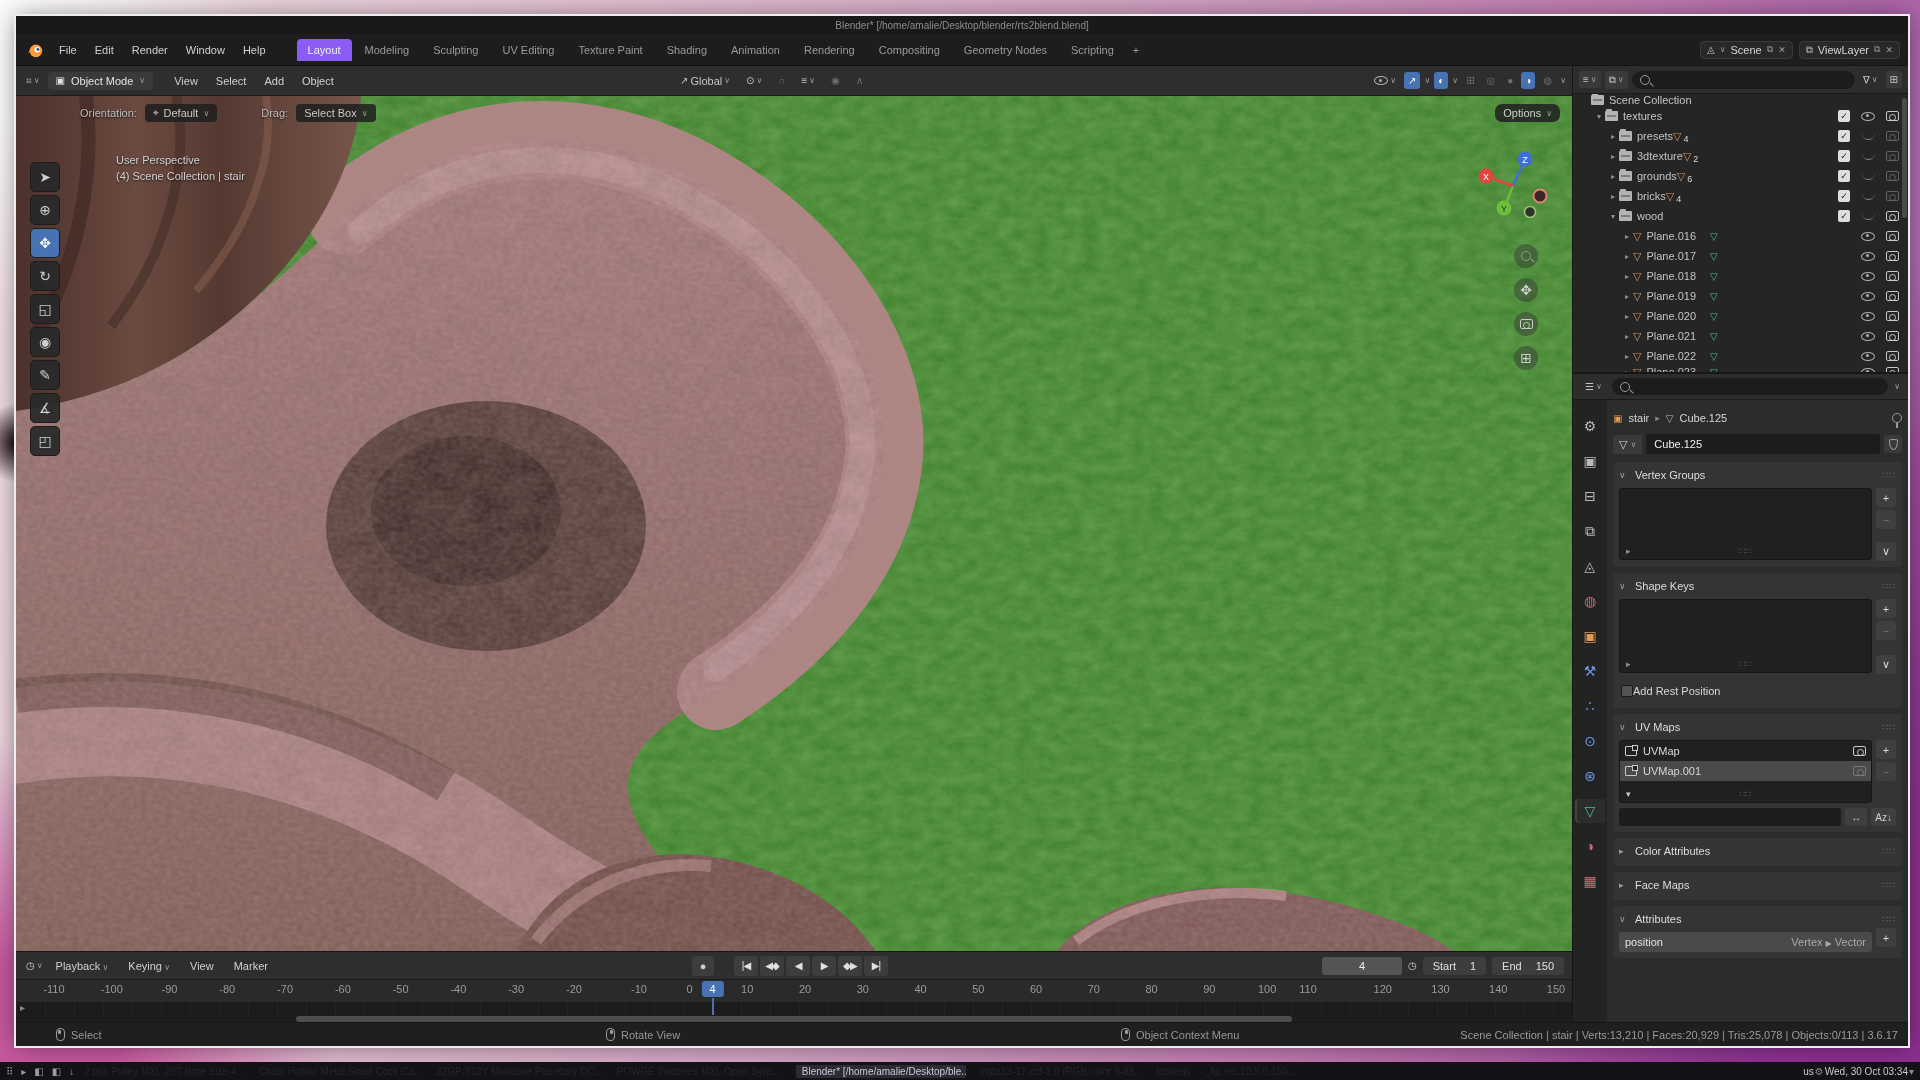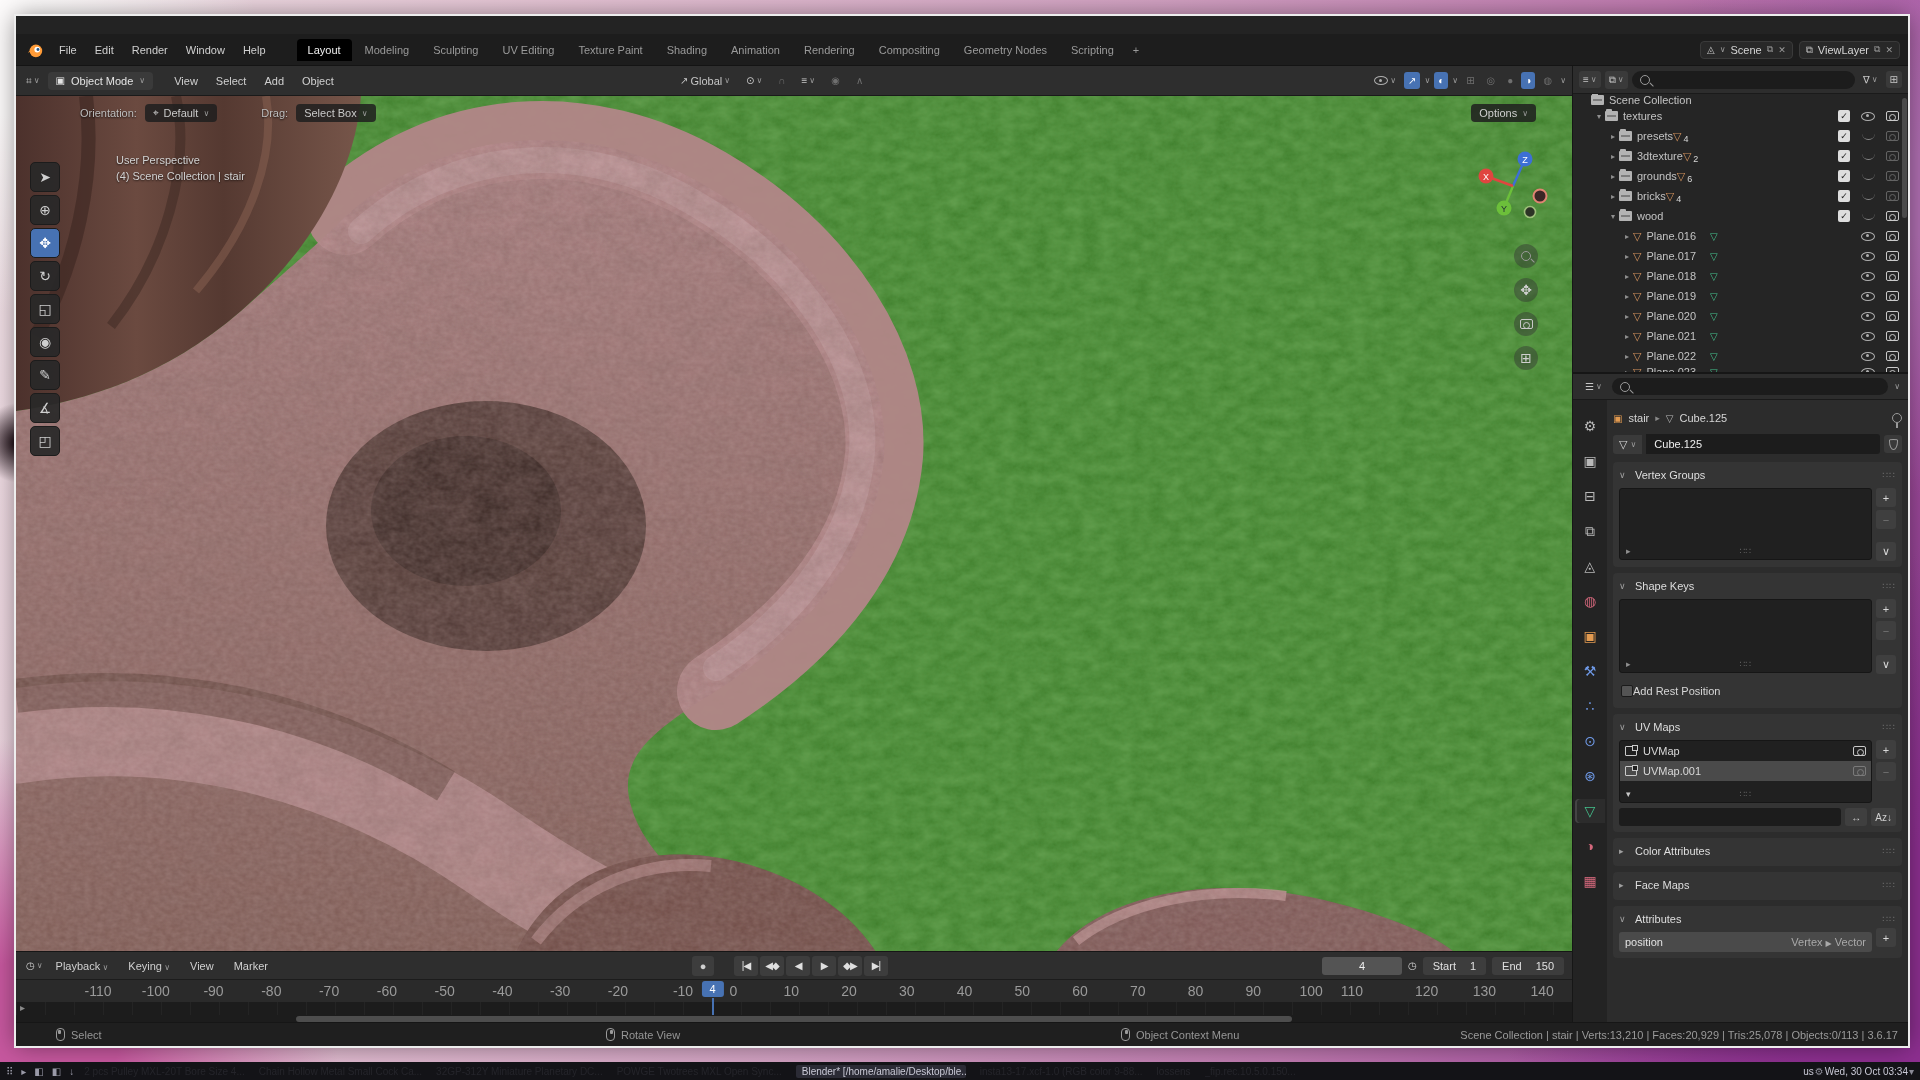--- a/index.html
+++ b/index.html
@@ -15,21 +15,21 @@
   
   #bwin{position:absolute;left:16px;top:16px;width:1892px;height:1030px;background:#232323;
     box-shadow:0 0 0 2px #ededed, 0 0 24px rgba(0,0,0,.45);font-size:11px;color:#cfcfcf;}
   .titlebar{position:absolute;left:0;top:0;right:0;height:18px;background:#191919;display:flex;align-items:center;justify-content:center;color:#8d8d8d;font-size:10px;}
   
   .menubar{position:absolute;left:0;top:18px;right:0;height:32px;background:#1d1d1d;display:flex;align-items:center;padding:0 8px;border-bottom:1px solid #141414;}
   .blogo{width:18px;height:18px;margin:0 6px 0 2px;flex:0 0 auto;}
   .menu-item{padding:4px 9px;color:#d0d0d0;border-radius:3px;cursor:default;}
   .tabs{display:flex;align-items:center;margin-left:22px;gap:2px;}
   .tab{padding:5px 11px;color:#9a9a9a;border-radius:4px 4px 0 0;}
-  .tab.active{background:#000000;color:#f0f0f0;}
+  .tab.active{background:#8b5cf6;color:#f0f0f0;}
   .tab-plus{color:#9a9a9a;padding:4px 8px;}
   .topbar-right{margin-left:auto;display:flex;align-items:center;gap:6px;}
   .chip{display:flex;align-items:center;gap:5px;background:#282828;border:1px solid #3a3a3a;border-radius:4px;padding:2px 6px;color:#d5d5d5;}
   .chip .ico{color:#bdbdbd;font-size:10px;}
   .chip .x{color:#9a9a9a;font-size:9px;}
   .dd{color:#9a9a9a;font-size:8px;}
   
   .vp{position:absolute;left:0;top:50px;width:1556px;height:885px;background:#1f1f1f;overflow:hidden;}
   .tl{position:absolute;left:0;top:935px;width:1556px;height:71px;background:#262626;border-top:1px solid #161616;}
   .outliner{position:absolute;left:1556px;top:50px;width:336px;height:306px;background:#252525;border-left:1px solid #161616;}
@@ -42,39 +42,39 @@
   .vp-menus{display:flex;margin-left:8px;}
   .vph-center{position:absolute;left:660px;display:flex;align-items:center;gap:8px;}
   .vph-right{position:absolute;right:6px;display:flex;align-items:center;gap:4px;}
   .hbtn{display:flex;align-items:center;gap:2px;background:transparent;border-radius:3px;padding:3px 4px;color:#c6c6c6;}
   .hbtn.on{background:#4772b3;color:#fff;}
   .hbtn.dim{color:#6f6f6f;}
   .vp-canvas{position:absolute;left:0;top:30px;width:1556px;height:855px;}
   .orient-row{position:absolute;left:28px;top:38px;display:flex;align-items:center;gap:8px;z-index:6;color:#c9c9c9;}
   .orient-row .lbl{color:#bdbdbd;text-shadow:0 1px 2px rgba(0,0,0,.8);padding-left:36px;}
   .tchip{display:flex;align-items:center;gap:5px;background:rgba(30,30,30,.85);border-radius:4px;padding:3px 8px;}
-  .options-chip{position:absolute;right:36px;top:38px;z-index:6;}
+  .options-chip{position:absolute;right:12px;top:38px;z-index:6;border-radius:7px;}
   .vp-overlay-text{position:absolute;left:100px;top:86px;z-index:4;color:#d2d2d2;text-shadow:0 1px 2px rgba(0,0,0,.7);line-height:16px;}
   .vp-tools{position:absolute;left:14px;top:96px;z-index:6;display:flex;flex-direction:column;gap:3px;}
   .tool{width:30px;height:30px;border-radius:5px;background:rgba(40,40,40,.92);border:1px solid #1c1c1c;display:flex;align-items:center;justify-content:center;color:#cfcfcf;font-size:14px;}
   .tool.active{background:#4772b3;color:#fff;}
   .navgizmo{position:absolute;right:20px;top:80px;width:78px;height:78px;z-index:6;}
   .nav-icons{position:absolute;right:34px;top:178px;z-index:6;display:flex;flex-direction:column;gap:10px;align-items:center;color:#cfcfcf;font-size:14px;}
   .nav-icons .nico{width:24px;height:24px;border-radius:12px;display:flex;align-items:center;justify-content:center;background:rgba(50,50,50,.45);}
   
   .tl-header{position:absolute;left:0;top:0;right:0;height:28px;background:#2e2e2e;display:flex;align-items:center;padding:0 6px;border-bottom:1px solid #1c1c1c;}
   .tl-menus{display:flex;align-items:center;gap:2px;}
   .transport{position:absolute;left:718px;display:flex;align-items:center;gap:2px;}
   .tbtn{min-width:24px;height:20px;padding:0 4px;background:#3d3d3d;border-radius:3px;display:flex;align-items:center;justify-content:center;color:#e0e0e0;font-size:10px;letter-spacing:-1px;}
   .rec-dot{position:absolute;left:676px;width:22px;height:20px;background:#3d3d3d;border-radius:3px;display:flex;align-items:center;justify-content:center;color:#d0d0d0;}
   .tl-fields{position:absolute;right:8px;display:flex;align-items:center;gap:6px;}
   .numfield{background:#545454;border-radius:3px;color:#f0f0f0;padding:3px 10px;min-width:80px;text-align:center;}
   .rangefield{background:#3d3d3d;border-radius:3px;color:#e0e0e0;padding:3px 10px;display:flex;gap:14px;}
   .tl-ruler{position:absolute;left:0;top:28px;right:0;height:22px;background:#2a2a2a;}
-  .tick{position:absolute;top:3px;color:#9a9a9a;font-size:14px;transform:translateX(-50%);margin-left:44px;}
+  .tick{position:absolute;top:3px;color:#9a9a9a;font-size:11px;transform:translateX(-50%);}
   .curframe{position:absolute;top:1px;transform:translateX(-50%);background:#4772b3;color:#fff;border-radius:3px;padding:2px 8px;font-size:11px;z-index:3;}
   .tl-track{position:absolute;left:0;top:50px;right:0;height:13px;background:#1c1c1c;
     background-image:repeating-linear-gradient(90deg,#242424 0 1px,transparent 1px 29px);}
   .playhead{position:absolute;top:46px;width:2px;height:17px;background:#4772b3;z-index:2;}
   .tl-scroll{position:absolute;left:0;top:63px;right:0;height:8px;background:#1c1c1c;}
   .tl-scroll .bar{position:absolute;left:18%;width:64%;top:1px;height:6px;border-radius:3px;background:#4d4d4d;}
   .tl-expand{position:absolute;left:4px;top:50px;color:#8a8a8a;font-size:10px;}
   
   .ol-header{position:absolute;left:0;top:0;right:0;height:28px;background:#2d2d2d;display:flex;align-items:center;gap:4px;padding:0 6px;border-bottom:1px solid #1a1a1a;}
   .ol-search{flex:1;display:flex;align-items:center;gap:5px;background:#1c1c1c;border-radius:10px;padding:2px 8px;height:18px;color:#8a8a8a;}
@@ -153,20 +153,23 @@
   .titem.faint{opacity:.22;}
   #taskbar .right{margin-left:auto;display:flex;align-items:center;gap:1px;color:#c9c9d6;}
   .glyph{font-size:10px;}
 </style>
 </head>
 <body>
 
 <div id="stage">
   <div id="bwin">
 
+    <div class="titlebar">
+      <span>Blender* [/home/amalie/Desktop/blender/rts2blend.blend]</span>
+    </div>
 
     <div class="menubar">
       <svg class="blogo" viewBox="0 0 20 20">
         <circle cx="11" cy="11" r="7" fill="#ff9b37"></circle>
         <circle cx="12.5" cy="9.5" r="3.2" fill="#fff"></circle>
         <circle cx="13.3" cy="9.5" r="1.6" fill="#265787"></circle>
         <path d="M2,13 Q6,8 10,7 L7,11 Z" fill="#ff9b37"></path>
       </svg>
       <div id="top-menus" style="display: flex;">
           <span class="menu-item">File</span>

